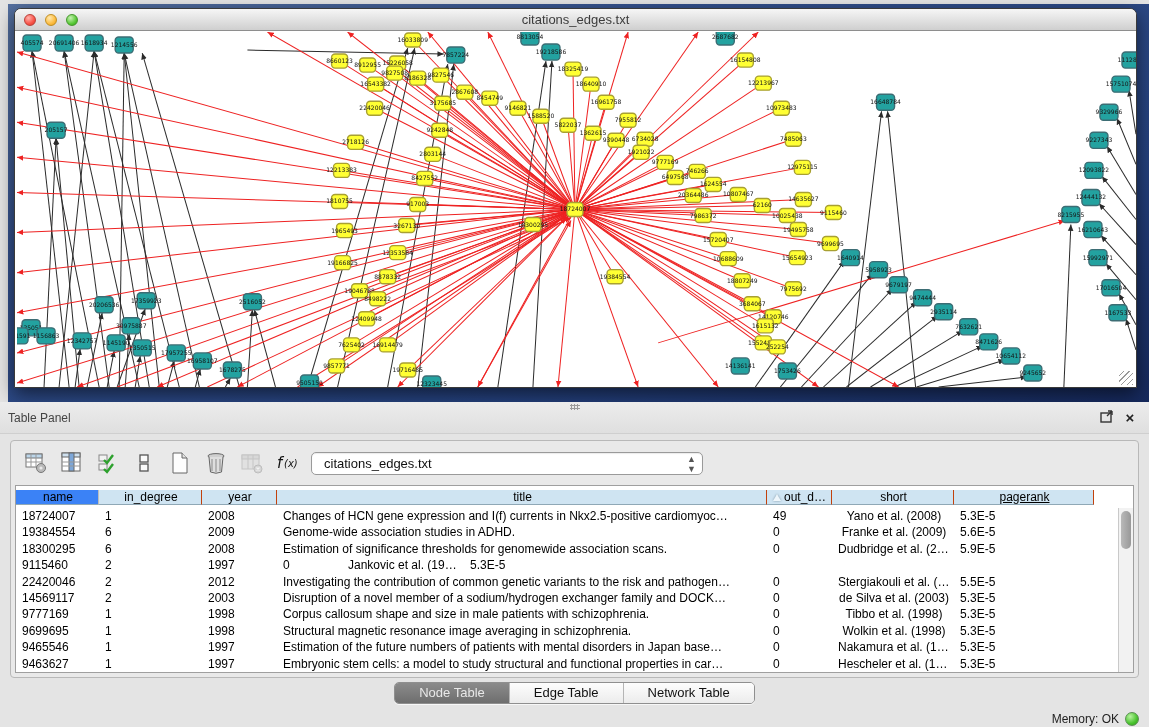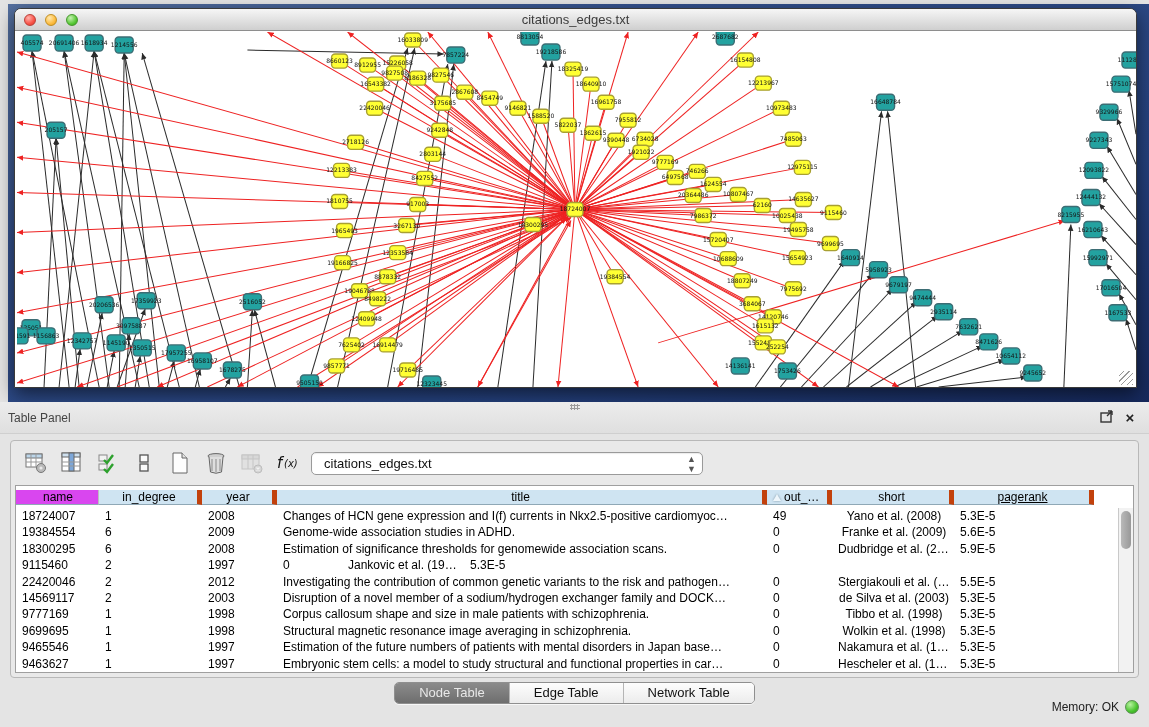--- a/index.html
+++ b/index.html
@@ -43,42 +43,42 @@
   #network-select { width:392px; height:23px; background:#fff; border:1px solid #9a9a9a;
     border-radius:5px; position:relative; font-size:13px; color:#111; line-height:21px;
     padding-left:12px; cursor:pointer; box-shadow:inset 0 1px 1px rgba(0,0,0,.08); }
   #network-select .stepper { position:absolute; right:6px; top:1px; font-size:9px; color:#555; line-height:10px; text-align:center; }
 
   #grid { position:absolute; left:4px; right:4px; top:44px; bottom:4px; background:#fff;
     border:1px solid #9f9f9f; overflow:hidden; }
   .trow { display:flex; height:16.4px; font-size:12px; color:#000; white-space:nowrap; }
   .trow.head { height:22px; font-size:12px; align-items:center; }
   .cell { overflow:hidden; text-overflow:ellipsis; padding:1px 4px 0 6px; flex:none; }
-  .head .cell { background:#cfe4f2; border-right:5px solid #c2410c; border-bottom:1px solid #8fa8b6;
+  .head .cell { background:#cfe4f2; border-right:1px solid #c2410c; border-bottom:1px solid #8fa8b6;
     text-align:center; padding-top:0; }
-  .head .cell.c0 { background:#d946ef; border-right:1px solid #bdbdbd; }
+  .head .cell.c0 { background:#3b82f6; border-right:1px solid #bdbdbd; }
   .head .cell.sorted { text-align:left; }
   .sort-tri { display:inline-block; width:0; height:0; border-left:4px solid transparent;
     border-right:4px solid transparent; border-bottom:7px solid #eef6fb; margin-right:3px;
     -webkit-filter:drop-shadow(0 0 1px #7b93a2); filter:drop-shadow(0 0 1px #7b93a2); }
   .cell.c5 { text-align:center; }
   #vscroll { position:absolute; right:0; top:22px; bottom:0; width:15px; background:#f2f2f2; border-left:1px solid #c9c9c9; }
   #vthumb { position:absolute; left:2px; top:3px; width:10px; height:38px; border-radius:5px;
     background:linear-gradient(90deg,#b9b9b9,#989898); cursor:pointer; }
 
   
   #tab-strip { position:absolute; left:0; right:0; top:280px; display:flex; justify-content:center; }
   .seg { display:flex; border:1px solid #8f8f8f; border-radius:5px; overflow:hidden;
     box-shadow:0 1px 0 rgba(255,255,255,.7); }
   .seg-tab { padding:2px 24px 3px; font-size:13px; background:linear-gradient(#fdfdfd,#ececec);
     color:#111; border-right:1px solid #b5b5b5; cursor:pointer; }
   .seg-tab:last-child { border-right:none; }
   .seg-tab.active { background:linear-gradient(#8b8b8b,#6e6e6e); color:#e8e8e8; }
 
-  #memory { position:absolute; right:10px; bottom:13px; display:flex; align-items:center; gap:6px; }
+  #memory { position:absolute; right:10px; bottom:1px; display:flex; align-items:center; gap:6px; }
   #memory .mlabel { font-size:12px; color:#222; }
   #mem-dot { width:14px; height:14px; border-radius:50%;
     background:radial-gradient(circle at 35% 30%,#b8f3a0,#49c32e 60%,#2f9c1a); border:1px solid #5a8f52; }
 
   svg text { font-family:"DejaVu Sans", sans-serif; }
 </style>
 </head>
 <body>
 
 <div id="stage">

